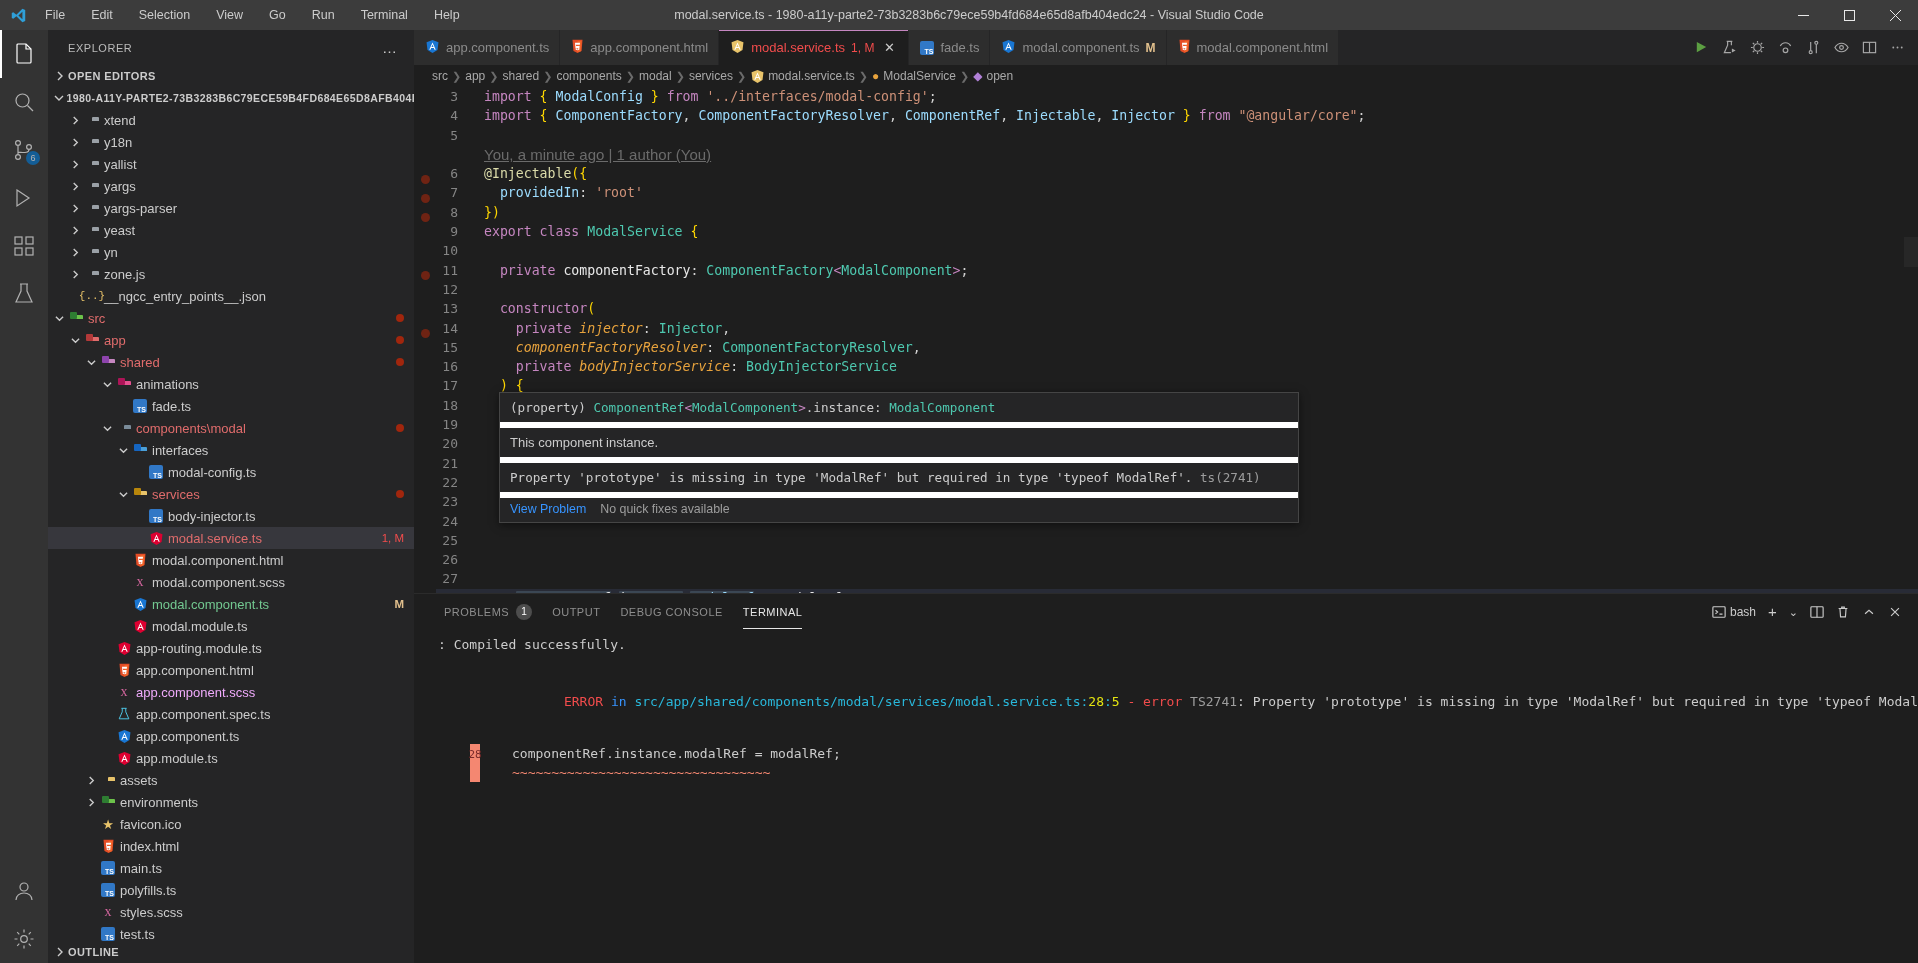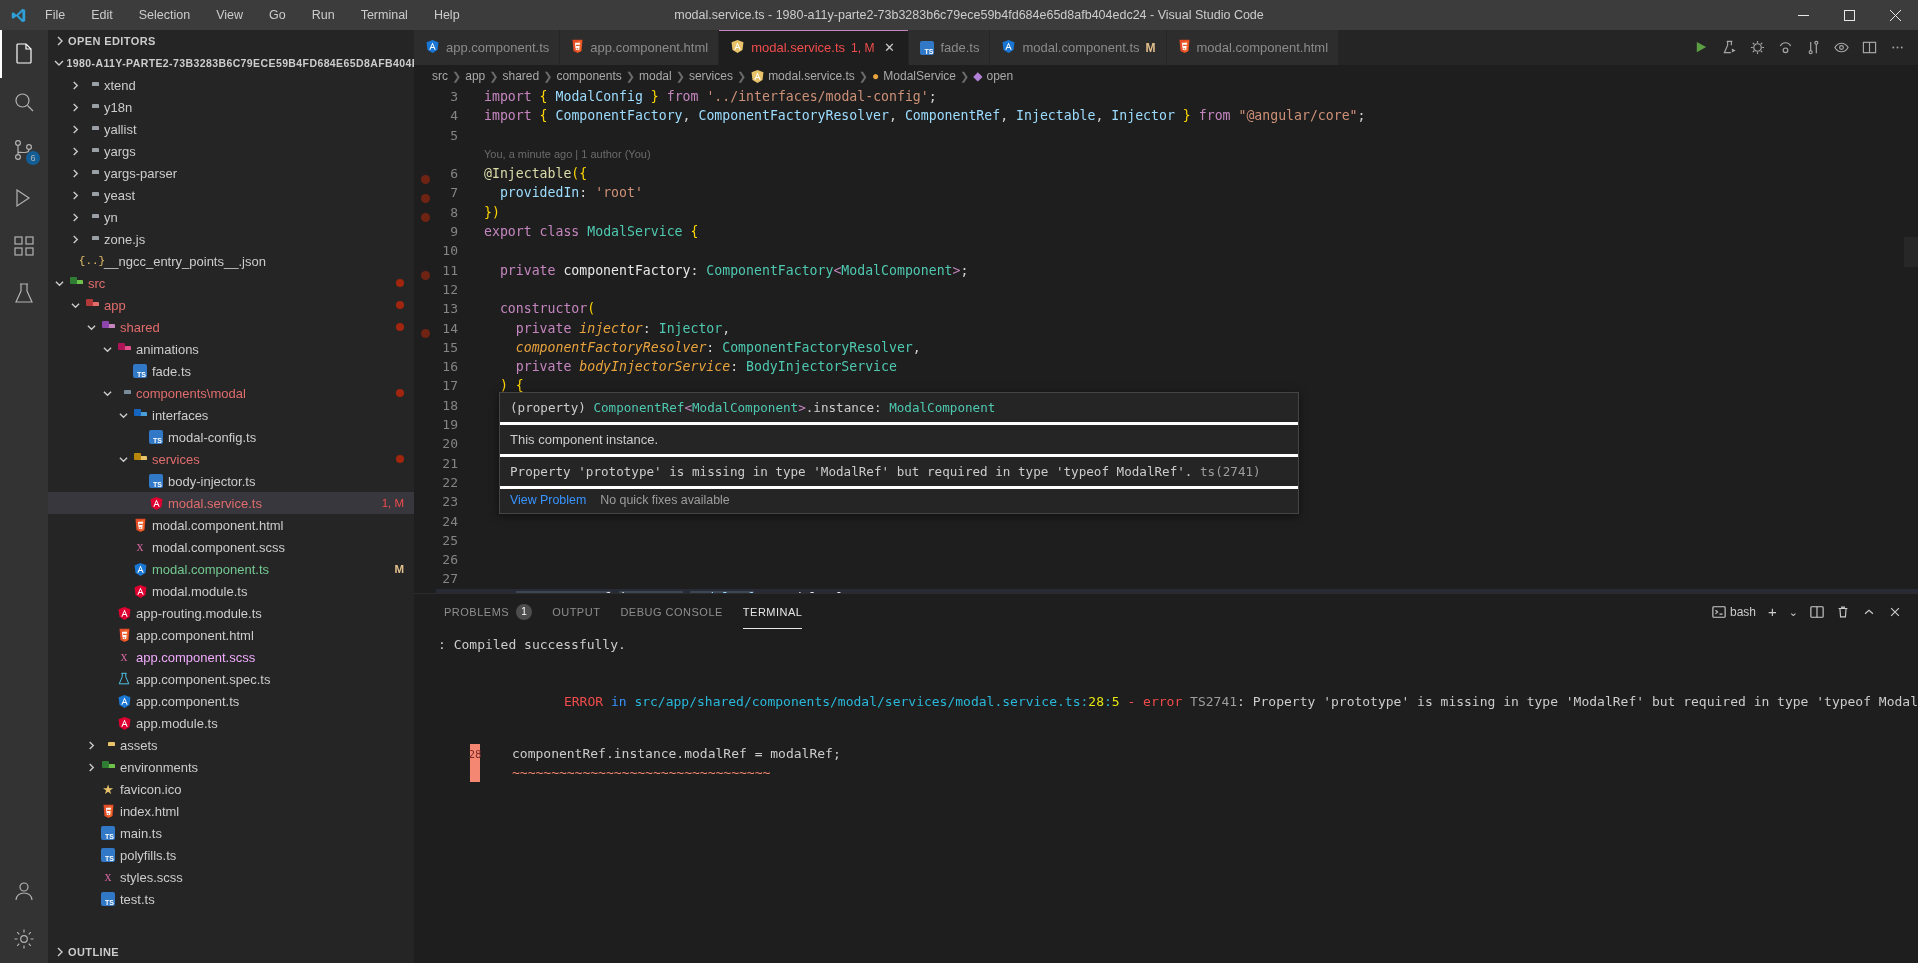--- a/index.html
+++ b/index.html
@@ -122,21 +122,21 @@
   .bc { display: flex; align-items: center; gap: 4px; }
   .bc-sep { color: #6b6b6b; font-size: 11px; }
 
   .code-wrap { flex: 1; display: flex; position: relative; min-height: 0; overflow: hidden; background: #1e1e1e; }
   .gutter-bp { width: 22px; flex: 0 0 22px; position: relative; }
   .bp { position: absolute; left: 7px; width: 9px; height: 9px; border-radius: 50%; background: #a1260d; opacity: .62; }
   .code-lines { flex: 1; position: relative; font-family: "DejaVu Sans Mono", monospace; font-size: 13.2px; line-height: 19.3px; }
   .cl { display: flex; height: 19.3px; white-space: pre; }
   .ln { width: 38px; flex: 0 0 38px; text-align: right; color: #858585; padding-right: 16px; font-size: 13px;}
   .ctext { padding-left: 10px; }
-  .blame { color: #6b6b6b; font-size: 11px; font-family: "Liberation Sans", sans-serif; }
+  .blame { color: #6b6b6b; font-size: 15px; font-family: "Liberation Sans", sans-serif; text-decoration: underline; }
   .sel-line { background: #282b36; }
 
   
   .t-kw   { color: #c586c0; }
   .t-kw2  { color: #569cd6; }
   .t-str  { color: #ce9178; }
   .t-fn   { color: #dcdcaa; }
   .t-type { color: #4ec9b0; }
   .t-var  { color: #9cdcfe; }
   .t-par  { color: #e8a33d; font-style: italic; }
@@ -150,21 +150,21 @@
   .hl-word { background: #3b4754; border-radius: 1px; }
   .err-underline { border-bottom: 2px dotted #f14c4c; }
 
   
   .hover-popup {
     position: absolute; left: 85px; top: 305px; width: 800px;
     background: #252526; border: 1px solid #454545; z-index: 40;
     font-family: "DejaVu Sans Mono", monospace; font-size: 12.6px; color: #cccccc;
     box-shadow: 0 2px 8px rgba(0,0,0,.5);
   }
-  .hp-row { padding: 6px 10px; border-bottom: 3px solid #ffffff; line-height: 17px;}
+  .hp-row { padding: 6px 10px; border-bottom: 6px solid #ffffff; line-height: 17px;}
   .hp-row:last-child { border-bottom: none; }
   .hp-desc { font-family: "Liberation Sans", sans-serif; font-size: 13px; }
   .hp-actions { display: flex; align-items: center; gap: 14px; font-family: "Liberation Sans", sans-serif; font-size: 12.4px; padding: 4px 10px 6px 10px;}
   .hp-link { color: #3794ff; }
   .hp-dim { color: #9d9d9d; }
   .hp-type { color: #4ec9b0; }
 
   
   .panel { height: 370px; flex: 0 0 370px; background: #1e1e1e; display: flex; flex-direction: column; border-top: 1px solid #2b2b2b;}
   .panel-tabs { height: 35px; display: flex; align-items: center; padding-left: 20px; gap: 0px; flex:0 0 35px;}
@@ -285,20 +285,24 @@
       </div>
       <div class="act-item">
         <svg viewBox="0 0 24 24">
             <circle cx="12" cy="12" r="3.3"></circle>
             <path d="M12 2.5v3M12 18.5v3M2.5 12h3M18.5 12h3M5.2 5.2l2.1 2.1M16.7 16.7l2.1 2.1M18.8 5.2l-2.1 2.1M7.3 16.7l-2.1 2.1"></path>
           </svg>
       </div>
     </div>
 
     <div class="sidebar">
+      <div class="sidebar-header">
+        <span>EXPLORER</span>
+        <span class="dots">…</span>
+      </div>
       <div class="section-head">
         <span class="twisty">
           <svg viewBox="0 0 10 10">
               <path d="M3 1l4 4-4 4"></path>
             </svg>
         </span>
         <span>OPEN EDITORS</span>
       </div>
       <div class="section-head" style="padding-left:4px;">
         <span class="twisty">

